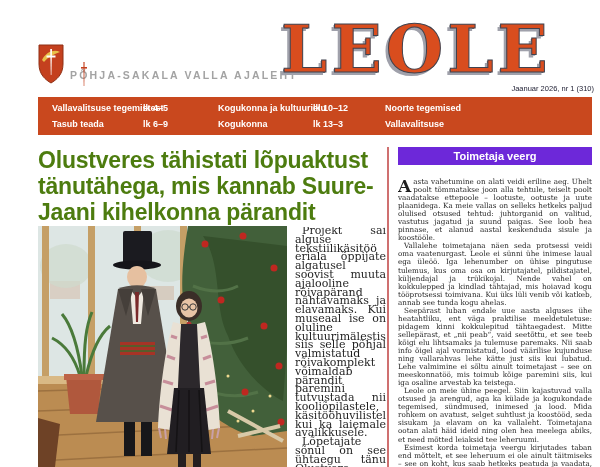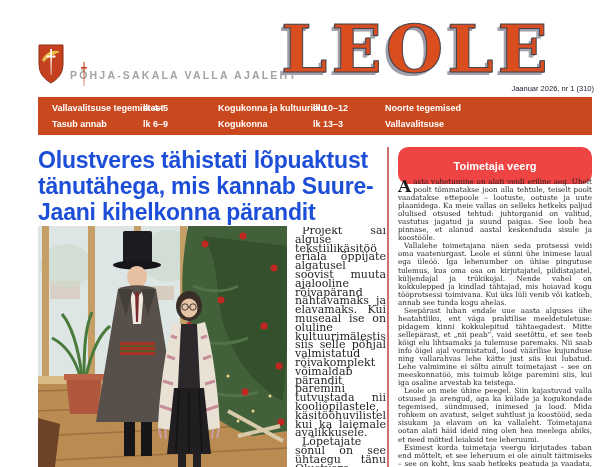--- a/index.html
+++ b/index.html
@@ -19,37 +19,37 @@
 
   
   #indexbar{position:absolute;left:38px;top:97px;width:554px;height:38px;background:#c9481e;
             display:grid;grid-template-columns:91px 75px 95px 72px 75px 1fr;
             grid-template-rows:1fr 1fr;align-items:center;padding:3px 0 3px 14px;
             box-sizing:border-box;color:#ffffff;font-size:9px;font-weight:bold;}
   #indexbar span{white-space:nowrap;}
 
   
   #headline{position:absolute;left:38px;top:147px;width:352px;font-size:23px;
-            line-height:26px;font-weight:bold;color:#1d4ed8;letter-spacing:-0.2px;}
+            line-height:26px;font-weight:bold;color:#4d7c0f;letter-spacing:-0.2px;}
 
   
   #photo{position:absolute;left:38px;top:226px;width:249px;height:241px;overflow:hidden;}
 
   
   #midcol{position:absolute;left:295px;top:227px;width:91px;height:240px;overflow:hidden;
           font-family:"DejaVu Serif",serif;font-size:11px;line-height:8.8px;color:#1f1f1f;
           text-align:justify;}
   #midcol p{margin:0;text-indent:7px;}
 
   
   #divider{position:absolute;left:387px;top:147px;width:2px;height:320px;background:#cf7070;}
 
   
-  #edhead{position:absolute;left:398px;top:147px;width:194px;height:37px;background:#ef4444;
-          border-radius:10px;color:#ffffff;font-size:11px;font-weight:bold;
+  #edhead{position:absolute;left:398px;top:147px;width:194px;height:18px;background:#6d28d9;
+          border-radius:0;color:#ffffff;font-size:11px;font-weight:bold;
           display:flex;align-items:center;justify-content:center;}
   #edcol{position:absolute;left:398px;top:178px;width:194px;height:289px;overflow:hidden;
          font-family:"DejaVu Serif",serif;font-size:7.2px;line-height:8.05px;color:#1f1f1f;
          text-align:justify;}
   #edcol p{margin:0;text-indent:6px;}
   #edcol p.first{text-indent:0;}
   #dropcap{float:left;font-size:17px;line-height:14px;font-weight:bold;padding:1px 2px 0 0;
            font-family:"DejaVu Serif",serif;}
 </style>
 </head>
@@ -67,21 +67,21 @@
   <svg id="sword" viewBox="0 0 8 27">
     <path d="M3.4,1 h1.2 l-0.3,24 h-0.6 z" fill="#c4401e"></path>
     <rect x="1" y="6" width="6" height="1.6" fill="#c4401e"></rect>
   </svg>
   <div id="leole">LEOLE</div>
   <div id="issue">Jaanuar 2026, nr 1 (310)</div>
 
   <div id="indexbar">
     <span style="grid-row:1;grid-column:1">Vallavalitsuse tegemistest</span>
     <span style="grid-row:1;grid-column:2">lk 4–5</span>
-    <span style="grid-row:2;grid-column:1">Tasub annab</span>
+    <span style="grid-row:2;grid-column:1">Tasub teada</span>
     <span style="grid-row:2;grid-column:2">lk 6–9</span>
     <span style="grid-row:1;grid-column:3">Kogukonna ja kultuurielu</span>
     <span style="grid-row:1;grid-column:4">lk 10–12</span>
     <span style="grid-row:2;grid-column:3">Kogukonna</span>
     <span style="grid-row:2;grid-column:4">lk 13–3</span>
     <span style="grid-row:1;grid-column:5">Noorte tegemised</span>
     <span style="grid-row:2;grid-column:5">Vallavalitsuse</span>
   </div>
 
   <div id="headline">Olustveres tähistati lõpuaktust tänutähega, mis kannab Suure-Jaani kihelkonna pärandit</div>

